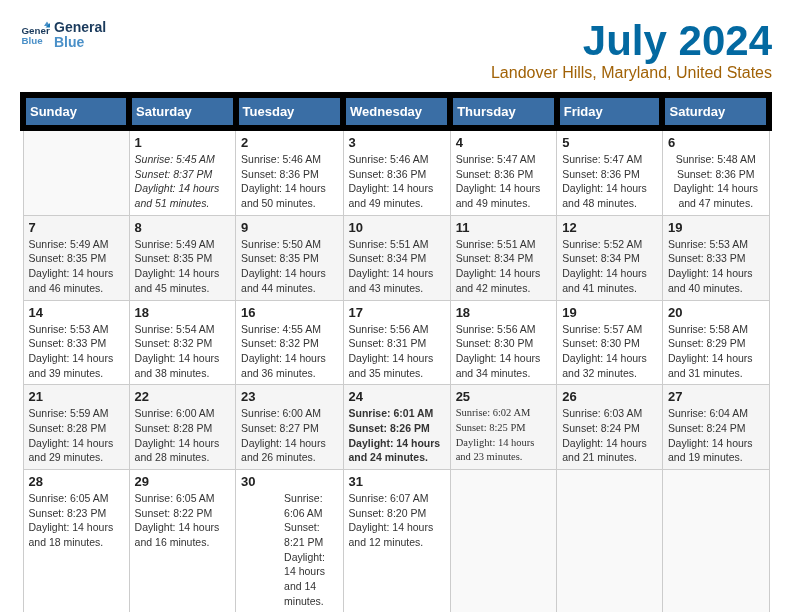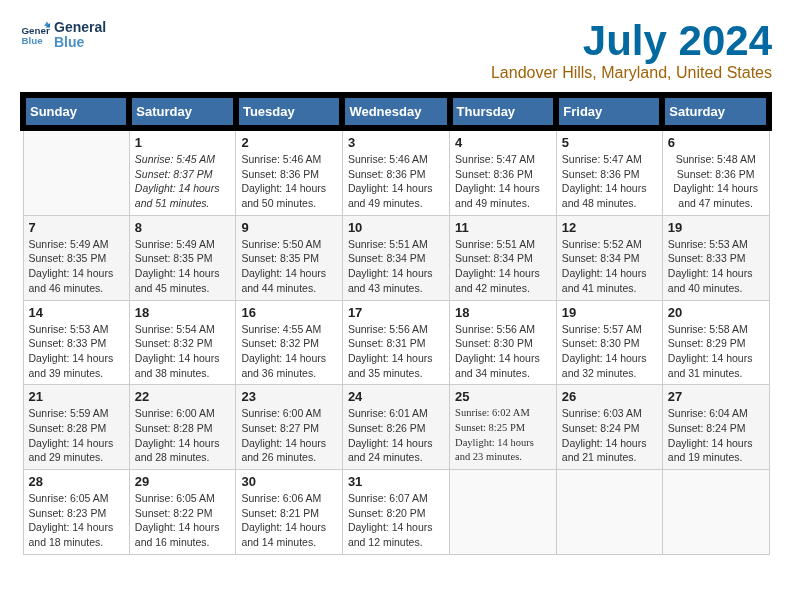--- a/index.html
+++ b/index.html
@@ -279,21 +279,21 @@
         </td>
         <td>
           <span class="day-number">23</span>
           <div class="day-info" style="white-space: pre-line;">Sunrise: 6:00 AM
 Sunset: 8:27 PM
 Daylight: 14 hours
 and 26 minutes.</div>
         </td>
         <td>
           <span class="day-number">24</span>
-          <div class="day-info" style="white-space: pre-line;">Sunrise: 6:01 AM
+          <div class="day-info" style="white-space: pre-line; font-weight: bold;">Sunrise: 6:01 AM
 Sunset: 8:26 PM
 Daylight: 14 hours
 and 24 minutes.</div>
         </td>
         <td>
           <span class="day-number">25</span>
           <div class="day-info" style="white-space: pre-line; font-family: Liberation Serif, serif;">Sunrise: 6:02 AM
 Sunset: 8:25 PM
 Daylight: 14 hours
 and 23 minutes.</div>
@@ -323,21 +323,21 @@
         </td>
         <td>
           <span class="day-number">29</span>
           <div class="day-info" style="white-space: pre-line;">Sunrise: 6:05 AM
 Sunset: 8:22 PM
 Daylight: 14 hours
 and 16 minutes.</div>
         </td>
         <td>
           <span class="day-number">30</span>
-          <div class="day-info" style="white-space: pre-line;">Sunrise: 6:06 AM
+          <div class="day-info" style="white-space: pre-line; margin-left: 43px;">Sunrise: 6:06 AM
 Sunset: 8:21 PM
 Daylight: 14 hours
 and 14 minutes.</div>
         </td>
         <td>
           <span class="day-number">31</span>
           <div class="day-info" style="white-space: pre-line;">Sunrise: 6:07 AM
 Sunset: 8:20 PM
 Daylight: 14 hours
 and 12 minutes.</div>

